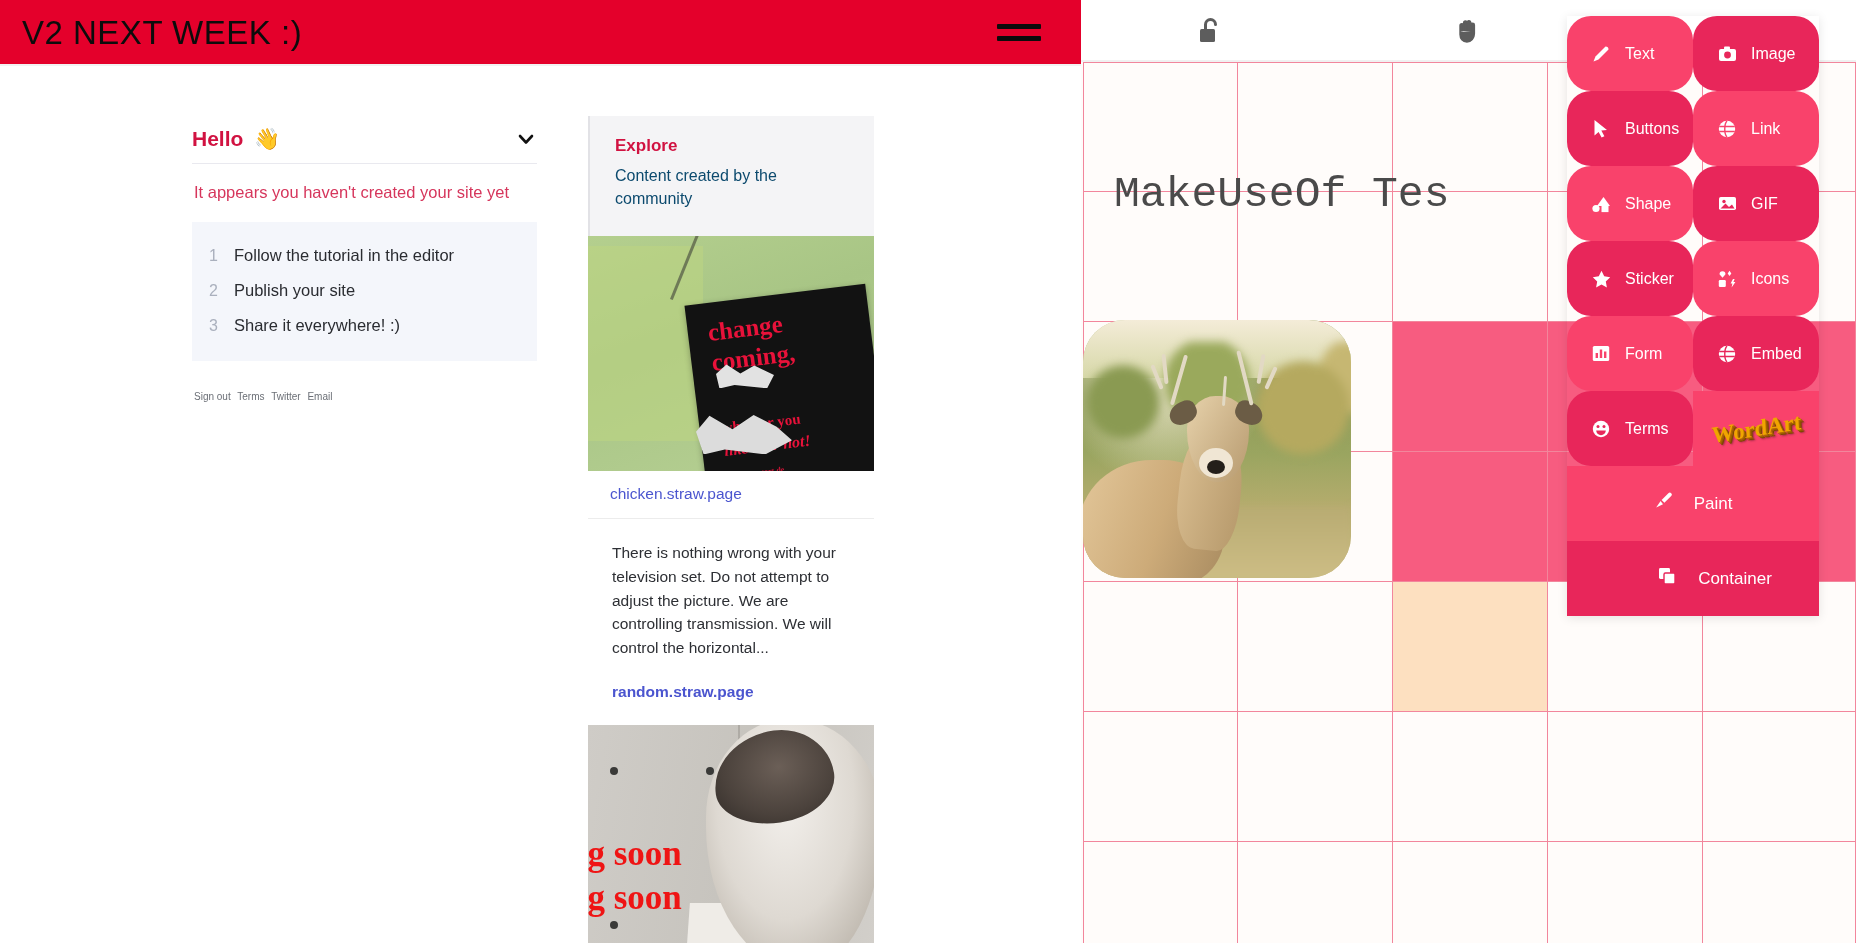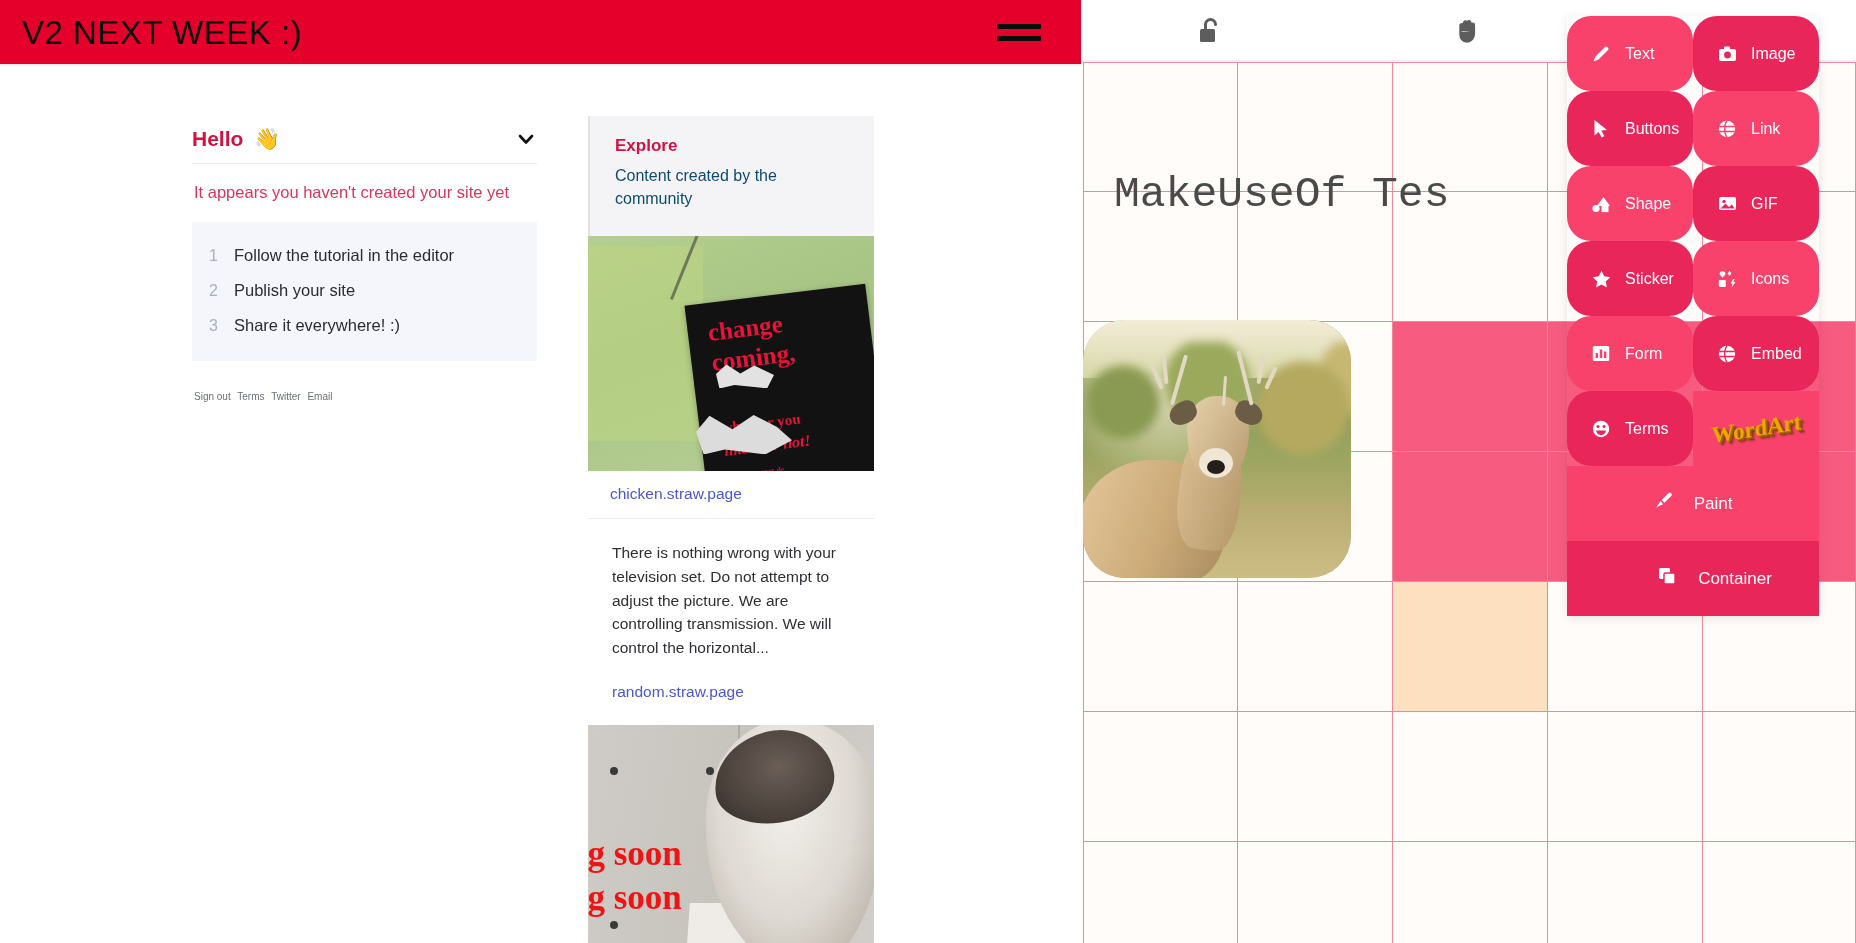--- a/index.html
+++ b/index.html
@@ -84,21 +84,21 @@
   .poster .t2 { top:46px; font-size:25px; }
   .poster .t3 { top:118px; font-size:15px; left:22px;}
   .poster .t4 { top:140px; font-size:16px; left:22px; font-style:italic;}
   .poster .t5 { top:170px; font-size:8px; left:40px; opacity:.85;}
   .tear1 { position:absolute; left:128px; top:128px; width:58px; height:24px; background:#e2e2e2; clip-path: polygon(0 40%,18% 0,42% 38%,66% 4%,100% 44%,88% 100%,32% 86%,6% 100%); }
   .tear2 { position:absolute; left:108px; top:176px; width:96px; height:42px; background:#dcdcdc; clip-path: polygon(0 46%,14% 8%,38% 40%,60% 6%,84% 34%,100% 66%,72% 100%,30% 88%,8% 100%); }
 
   .card-link { padding: 14px 22px 15px 22px; border-bottom: 1px solid #ececec; }
   .card-link a { font-size: 15.5px; color: #4b55cf; text-decoration: none; cursor: pointer; }
   .card-text { padding: 22px 24px 22px 24px; font-size: 15.5px; color: #2d2f34; line-height: 1.52; }
-  .card-text2-link { padding: 2px 24px 24px 24px; }
+  .card-text2-link { padding: 2px 24px 24px 24px; font-weight: bold; }
   .card-text2-link a { font-size: 15.5px; color: #4b55cf; text-decoration:none; cursor:pointer;}
 
   
   .horse-img { width: 286px; height: 228px; position: relative; overflow:hidden; background:#c9c6c1; }
   .horse-wall { position:absolute; inset:0; background: linear-gradient(100deg,#cfccc7 0%,#c6c3bd 55%,#d2cfca 100%); }
   .horse-wall .seam { position:absolute; left:150px; top:0; width:2px; height:100%; background:rgba(150,146,140,0.5); }
   .horse-wall .screw { position:absolute; width:8px; height:8px; border-radius:50%; background:#3a3a38; }
   .horse-wall .s1 { left:22px; top:42px; }
   .horse-wall .s2 { left:118px; top:42px; }
   .horse-wall .s3 { left:22px; top:196px; }

